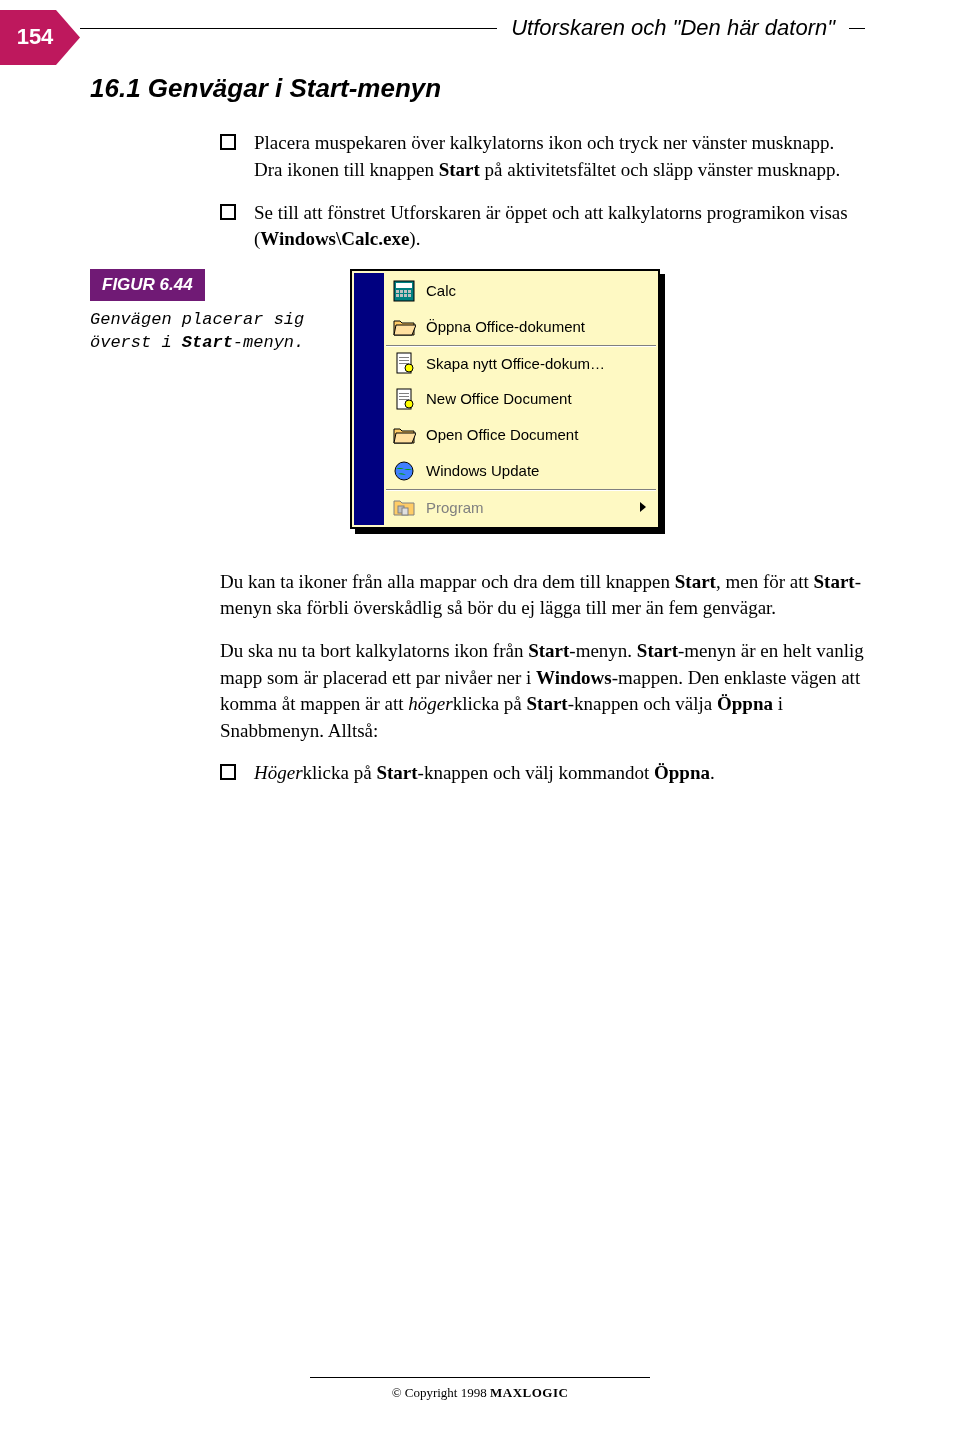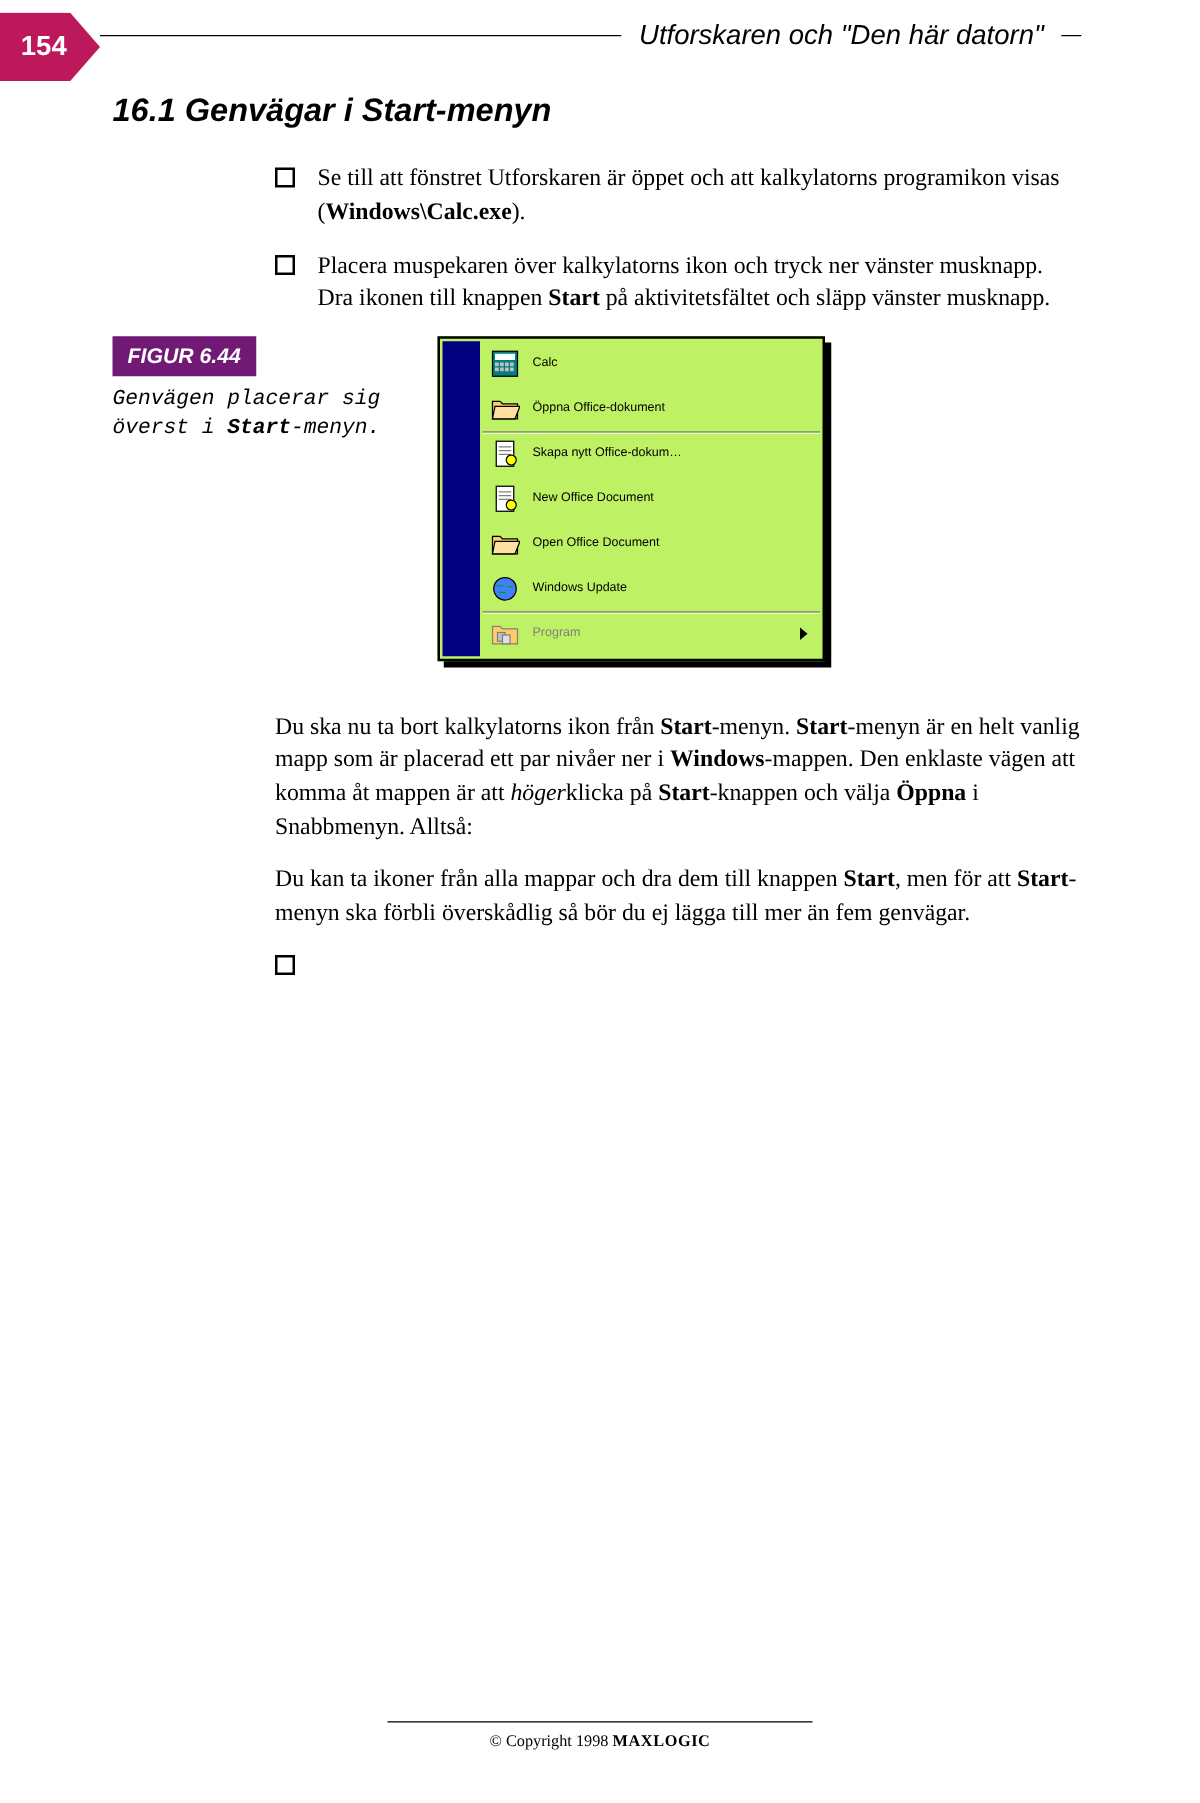--- a/index.html
+++ b/index.html
@@ -104,25 +104,25 @@
 .figure-caption-text {
   font-family: Liberation Mono, monospace;
   font-style: italic;
   font-size: 17px;
   line-height: 1.35;
 }
 
 
 .start-menu {
   width: 310px;
-  background: #bef264;
+  background: #fef9c3;
   border: 2px solid #000;
   box-shadow: 5px 5px 0 #000;
   font-family: Tahoma, Arial, sans-serif;
-  font-size: 10px;
+  font-size: 15px;
   display: flex;
   padding: 2px;
 }
 .start-menu-bar {
   width: 30px;
   background: #000080;
   margin-right: 2px;
 }
 .start-menu-items {
   flex: 1;
@@ -196,27 +196,27 @@
     <span>16.1</span>
     <span> </span>
     <span>Genvägar i Start-menyn</span>
   </h2>
 
 
   <div class="checklist">
     <div class="checklist-item">
       <div class="check-box"></div>
       <div>
-        <span>Se till att fönstret Utforskaren är öppet och att kalkylatorns programikon visas (</span><b>Windows\Calc.exe</b><span>).</span>
+        <span>Placera muspekaren över kalkylatorns ikon och tryck ner vänster musknapp. Dra ikonen till knappen </span><b>Start</b><span> på aktivitetsfältet och släpp vänster musknapp.</span>
       </div>
     </div>
     <div class="checklist-item">
       <div class="check-box"></div>
       <div>
-        <span>Placera muspekaren över kalkylatorns ikon och tryck ner vänster musknapp. Dra ikonen till knappen </span><b>Start</b><span> på aktivitetsfältet och släpp vänster musknapp.</span>
+        <span>Se till att fönstret Utforskaren är öppet och att kalkylatorns programikon visas (</span><b>Windows\Calc.exe</b><span>).</span>
       </div>
     </div>
   </div>
 
 
   <div class="figure-row">
     <div class="figure-caption-col">
       <div class="figure-label-box">FIGUR 6.44</div>
       <div class="figure-caption-text">
         <span>Genvägen placerar sig överst i </span><b>Start</b><span>-menyn.</span>
@@ -313,30 +313,33 @@
           <span class="label">Program</span>
           <div class="arrow"></div>
         </div>
 
       </div>
     </div>
   </div>
 
   <div class="body-text">
     <p>
-      <span>Du ska nu ta bort kalkylatorns ikon från </span><b>Start</b><span>-menyn. </span><b>Start</b><span>-menyn är en helt vanlig mapp som är placerad ett par nivåer ner i </span><b>Windows</b><span>-mappen. Den enklaste vägen att komma åt mappen är att </span><i>höger</i><span>klicka på </span><b>Start</b><span>-knappen och välja </span><b>Öppna</b><span> i Snabbmenyn. Alltså:</span>
+      <span>Du kan ta ikoner från alla mappar och dra dem till knappen </span><b>Start</b><span>, men för att </span><b>Start</b><span>-menyn ska förbli överskådlig så bör du ej lägga till mer än fem genvägar.</span>
     </p>
     <p>
-      <span>Du kan ta ikoner från alla mappar och dra dem till knappen </span><b>Start</b><span>, men för att </span><b>Start</b><span>-menyn ska förbli överskådlig så bör du ej lägga till mer än fem genvägar.</span>
+      <span>Du ska nu ta bort kalkylatorns ikon från </span><b>Start</b><span>-menyn. </span><b>Start</b><span>-menyn är en helt vanlig mapp som är placerad ett par nivåer ner i </span><b>Windows</b><span>-mappen. Den enklaste vägen att komma åt mappen är att </span><i>höger</i><span>klicka på </span><b>Start</b><span>-knappen och välja </span><b>Öppna</b><span> i Snabbmenyn. Alltså:</span>
     </p>
   </div>
 
   <div class="checklist">
     <div class="checklist-item">
       <div class="check-box"></div>
+      <div>
+        <i>Höger</i><span>klicka på </span><b>Start</b><span>-knappen och välj kommandot </span><b>Öppna</b><span>.</span>
+      </div>
     </div>
   </div>
 
 </div>
 
 <div class="footer">
   <div class="rule"></div>
   <span>© Copyright 1998</span>
   <span> </span>
   <span class="maxlogic">MAXLOGIC</span>

